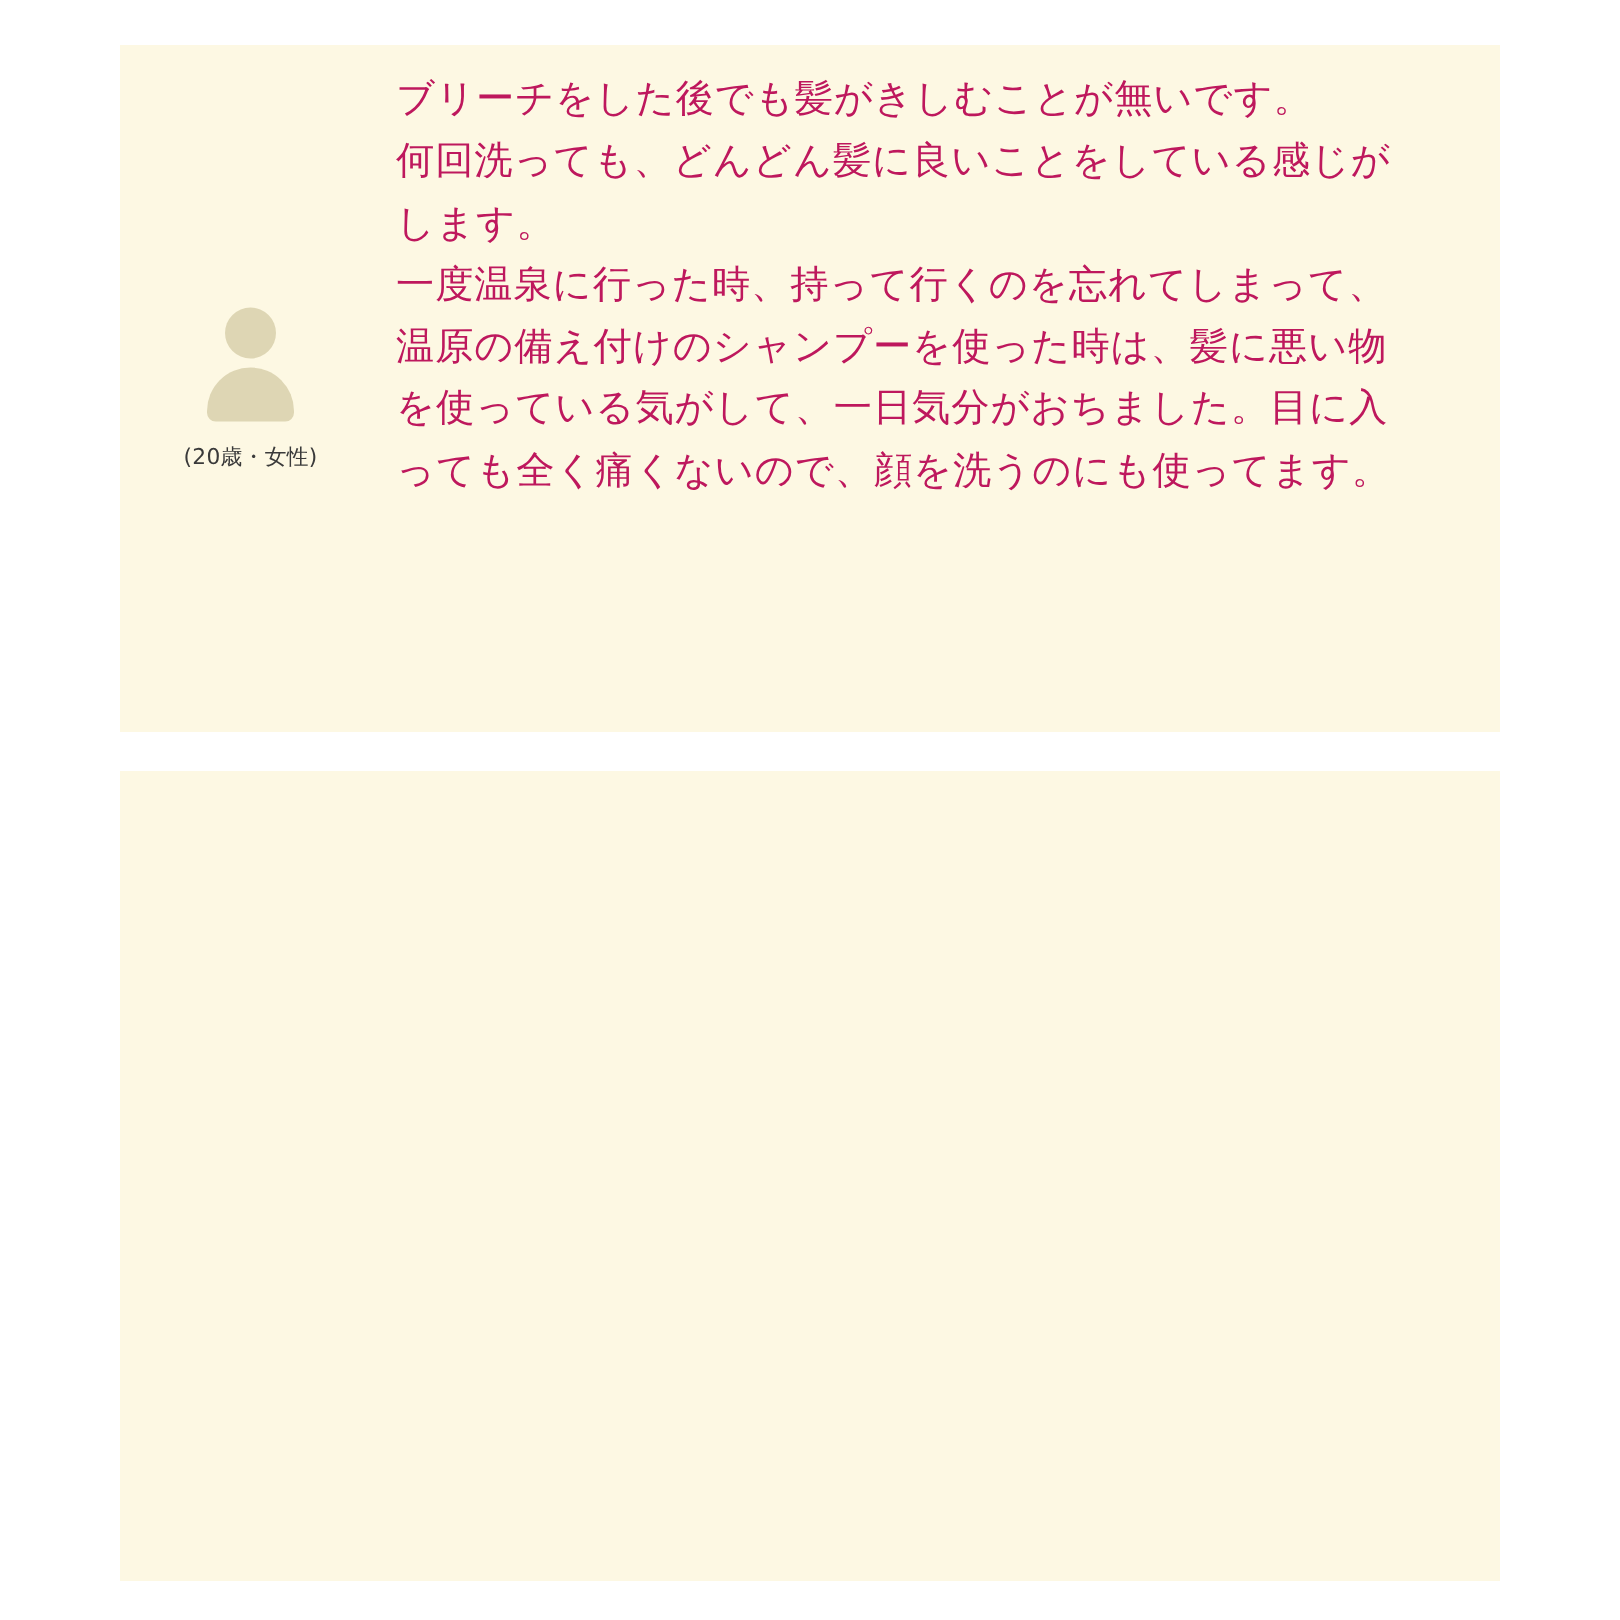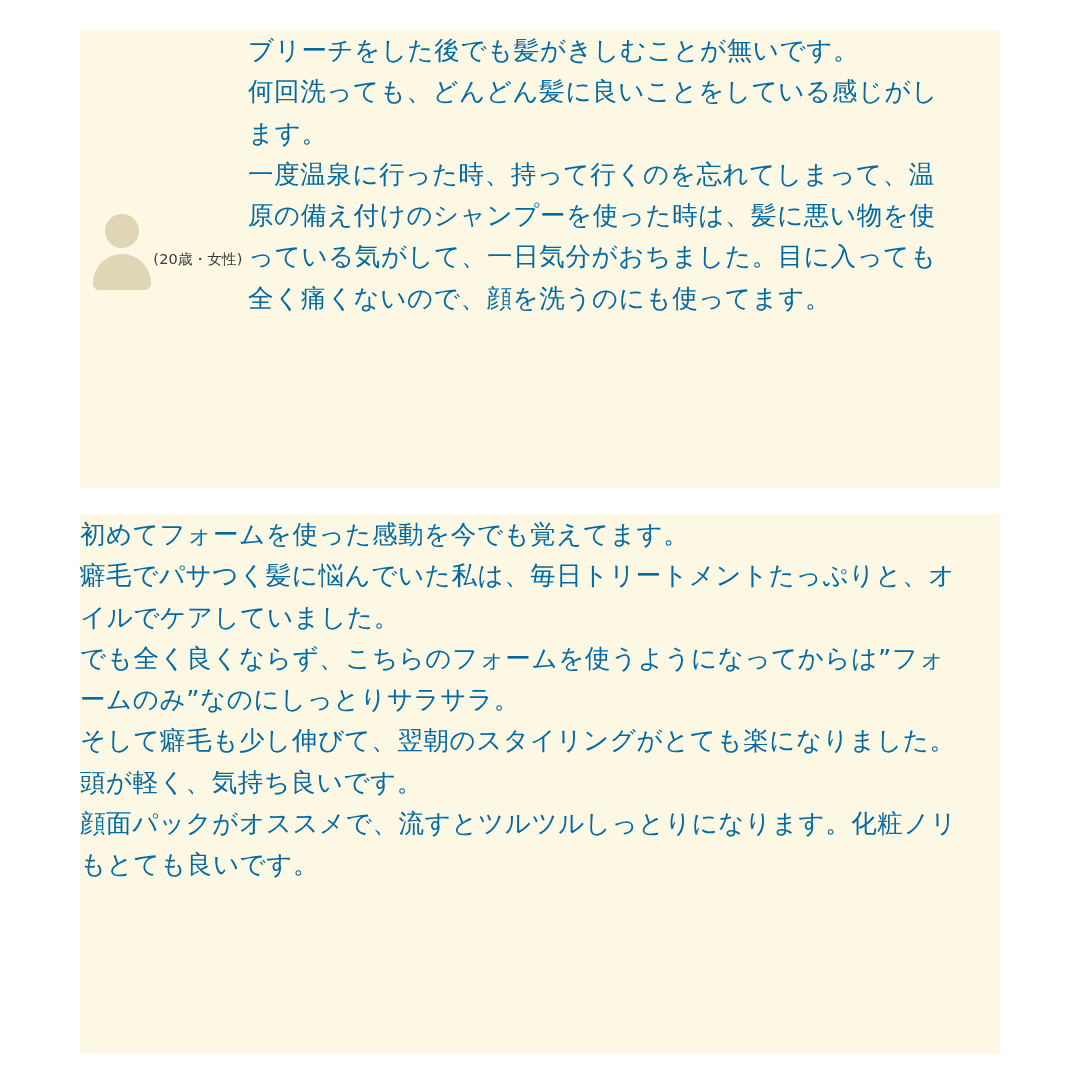--- a/index.html
+++ b/index.html
@@ -40,21 +40,21 @@
   }
   .review-card.card-2 {
     height: 540px;
   }
 
   .avatar-col {
     width: 168px;
     min-width: 168px;
     box-sizing: border-box;
     display: flex;
-    flex-direction: row;
+    flex-direction: column;
     align-items: center;
     justify-content: center;
     align-self: center;
     padding: 0 0 0 6px;
   }
 
   .avatar {
     width: 62px;
     height: 76px;
     position: relative;
@@ -91,26 +91,26 @@
 
   .text-col {
     flex: 1;
     padding: 0 40px 0 0;
     box-sizing: border-box;
   }
 
   .review-text {
     font-size: 25.5px;
     line-height: 1.62;
-    color: #0369a1;
+    color: #be185d;
     letter-spacing: 0.6px;
     font-family: "DejaVu Sans", "Liberation Sans", sans-serif;
     white-space: pre-wrap;
     word-break: break-all;
-    margin: 0;
+    margin: 16px;
   }
 
   .card-1 .text-col { padding-top: 0; }
   .card-2 .text-col { padding-top: 0; }
 </style>
 </head>
 <body>
 
 <div class="page">
 
@@ -123,22 +123,15 @@
       <div class="avatar-caption">(20歳・女性)</div>
     </div>
     <div class="text-col">
       <p class="review-text">ブリーチをした後でも髪がきしむことが無いです。
 何回洗っても、どんどん髪に良いことをしている感じがします。
 一度温泉に行った時、持って行くのを忘れてしまって、温原の備え付けのシャンプーを使った時は、髪に悪い物を使っている気がして、一日気分がおちました。目に入っても全く痛くないので、顔を洗うのにも使ってます。</p>
     </div>
   </div>
 
   <div class="review-card card-2">
-    <div class="text-col">
-      <p class="review-text">初めてフォームを使った感動を今でも覚えてます。
-癖毛でパサつく髪に悩んでいた私は、毎日トリートメントたっぷりと、オイルでケアしていました。
-でも全く良くならず、こちらのフォームを使うようになってからは”フォームのみ”なのにしっとりサラサラ。
-そして癖毛も少し伸びて、翌朝のスタイリングがとても楽になりました。頭が軽く、気持ち良いです。
-顔面パックがオススメで、流すとツルツルしっとりになります。化粧ノリもとても良いです。</p>
-    </div>
   </div>
 
 </div>
 
 </body></html>

